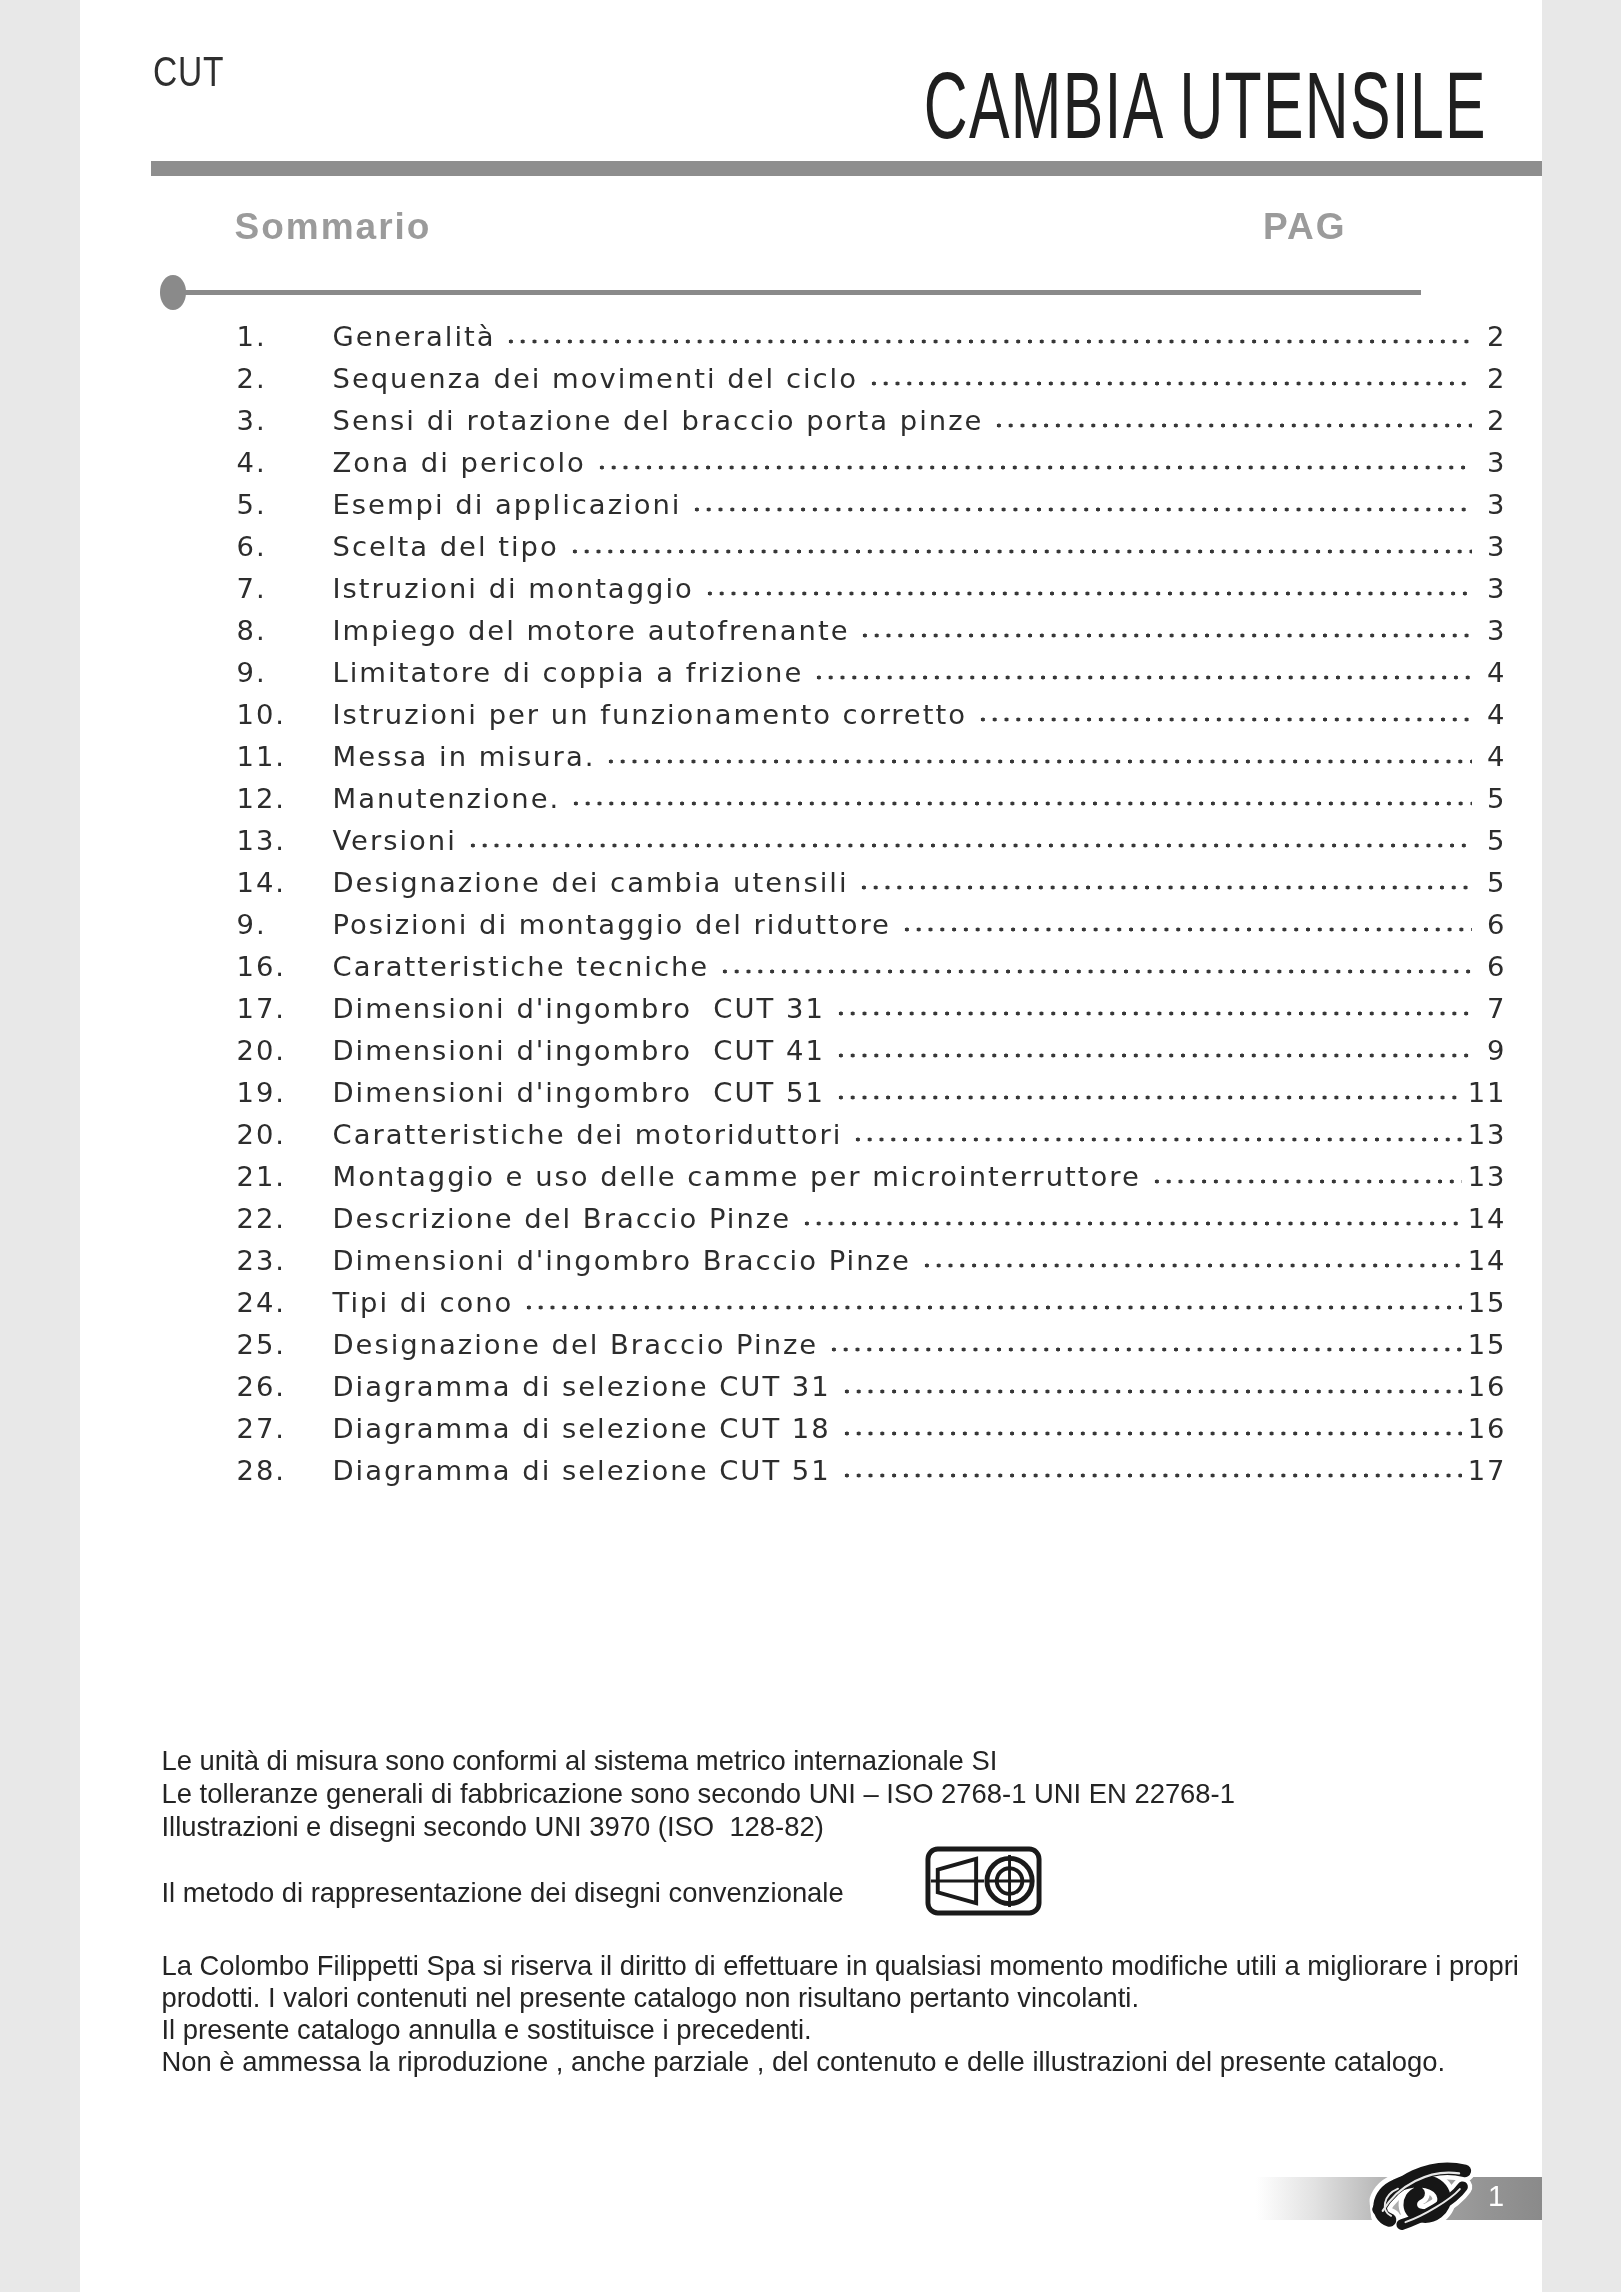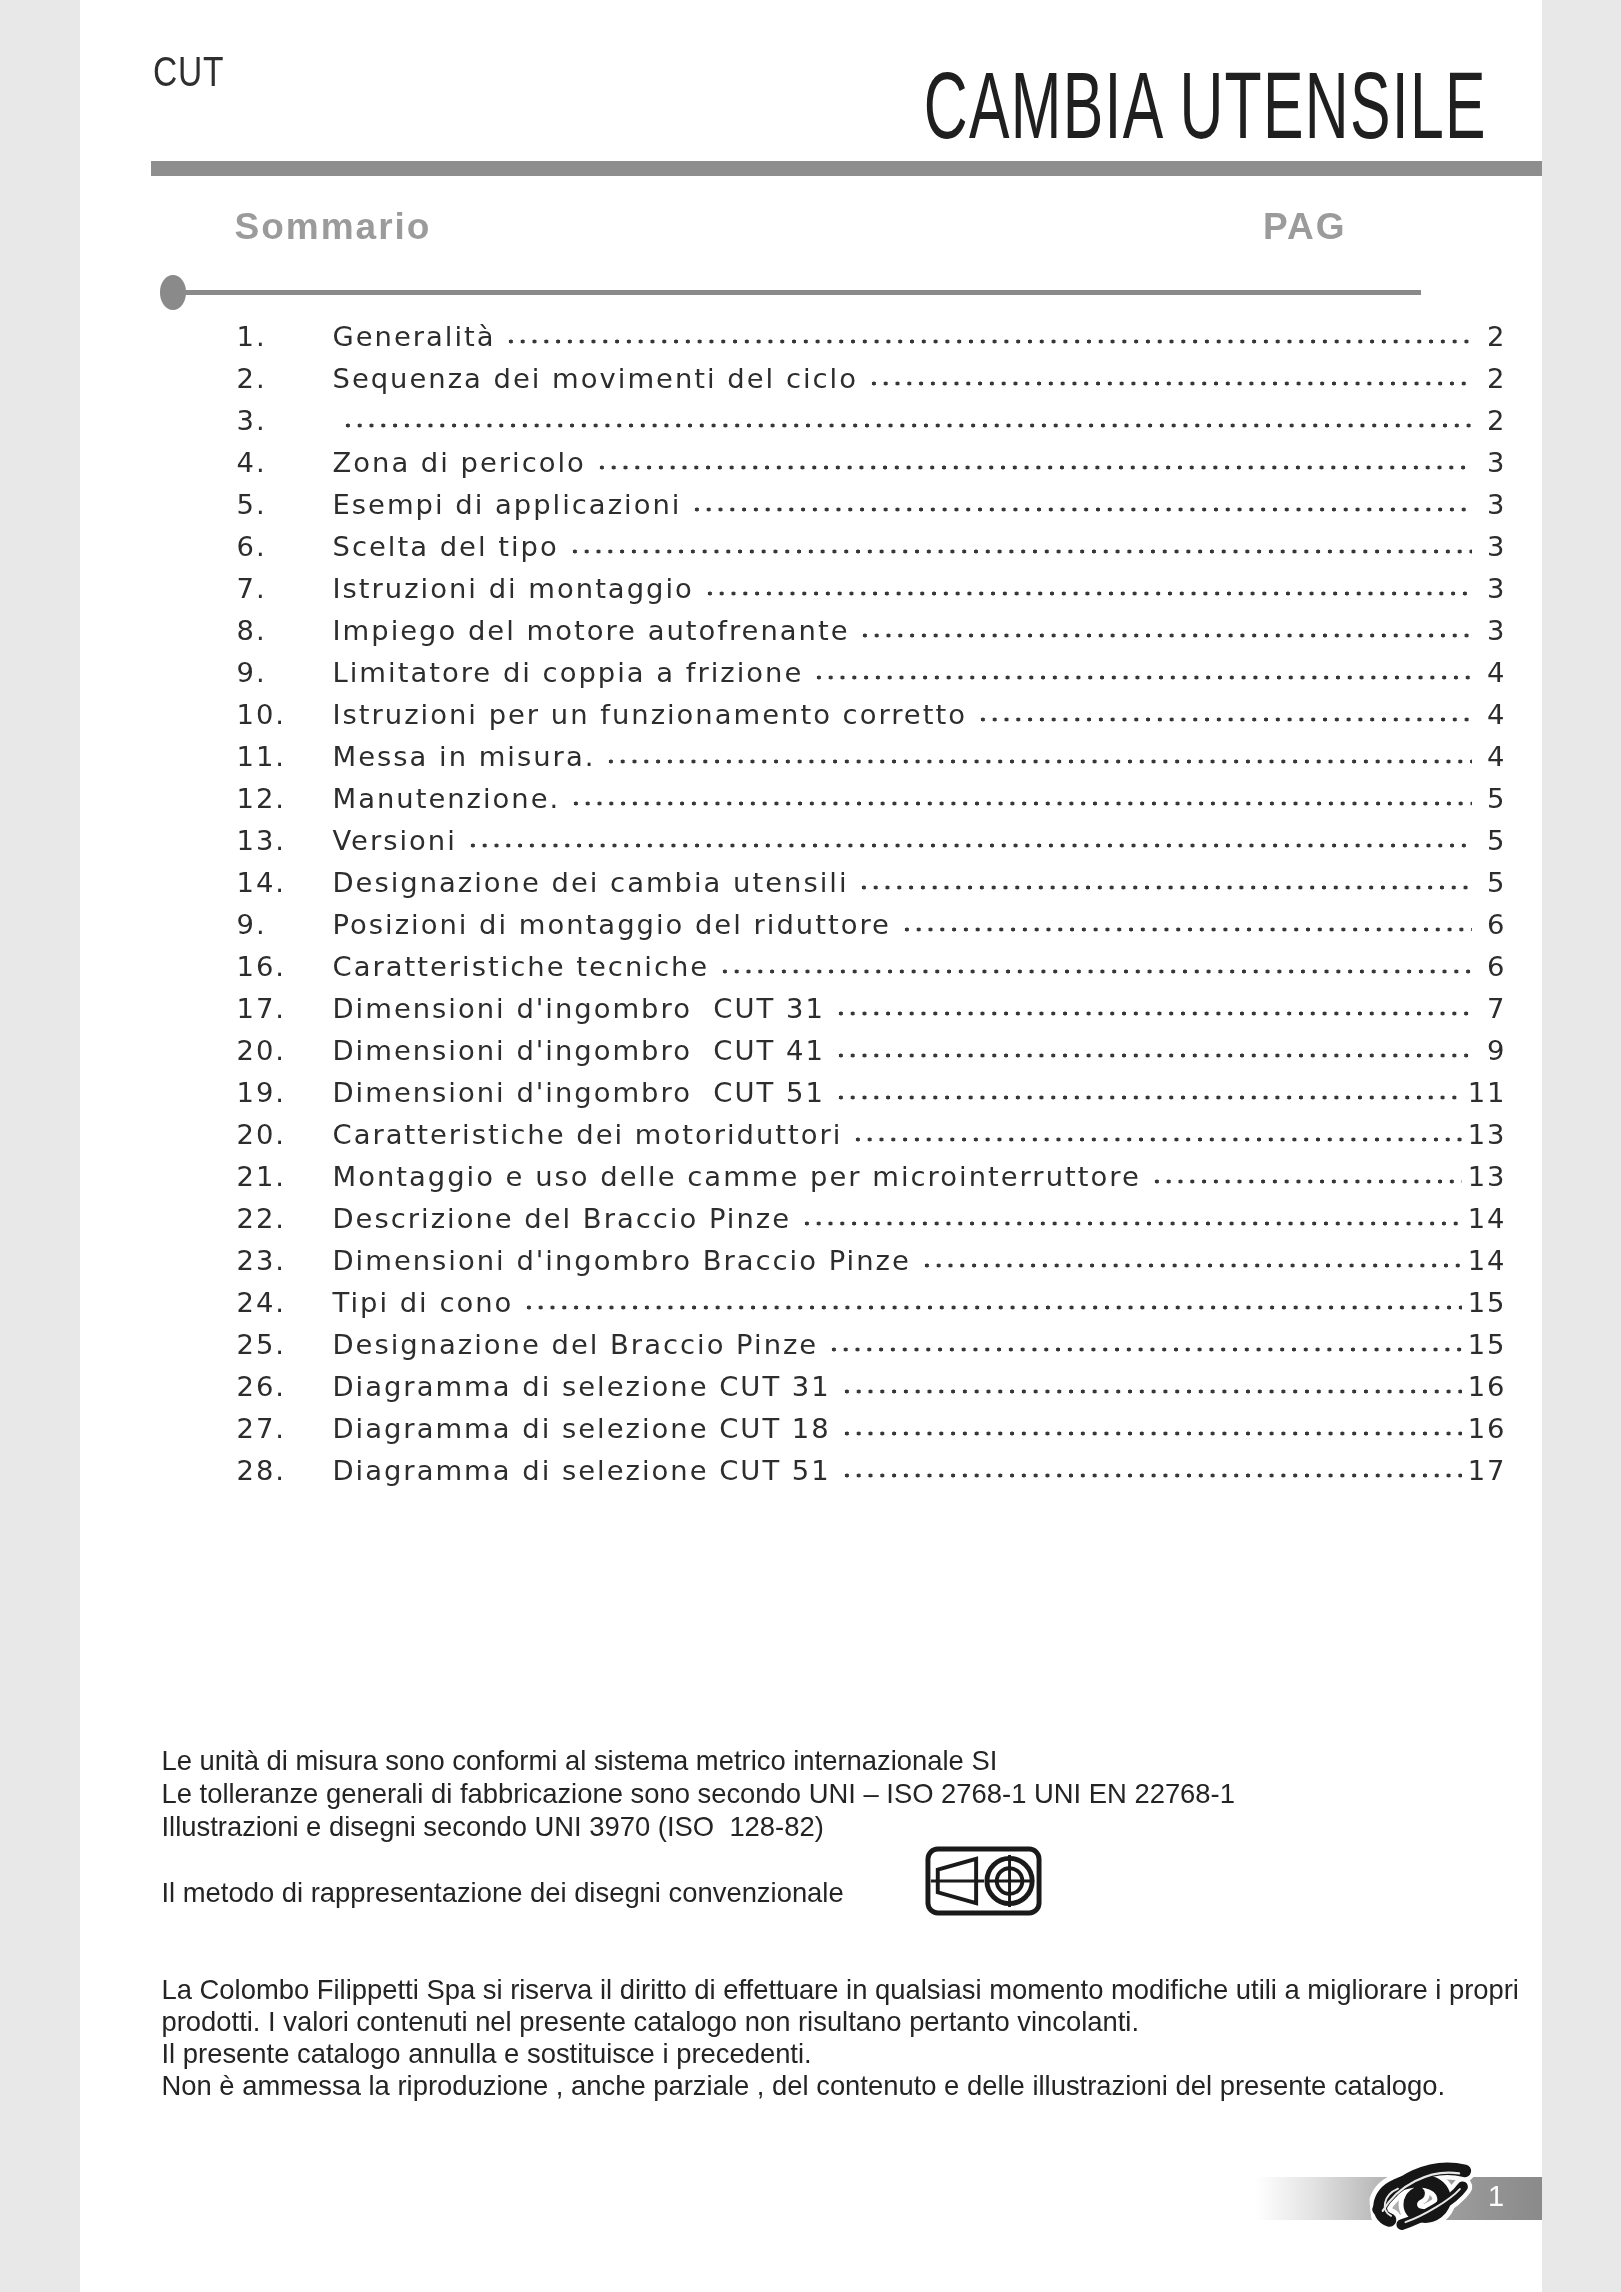--- a/index.html
+++ b/index.html
@@ -82,21 +82,20 @@
     font-size:27.4px;color:#242424;white-space:pre;
   }
   .projection-symbol{
     position:absolute;left:845px;top:1846px;
     width:117px;height:70px;
   }
   .disclaimer{
     position:absolute;left:82px;top:1950px;
     font-size:27.4px;line-height:32px;color:#242424;
     white-space:pre;
-    margin-top:24px;
   }
   
   .footer-bar{
     position:absolute;left:1176px;top:2177px;
     width:324px;height:43px;
     background:linear-gradient(to right,#ffffff 0%,#e2e2e2 18%,#a9a9a9 45%,#959595 70%,#838383 100%);
   }
   .footer-page-number{
     position:absolute;left:1397px;top:2180px;
     width:39px;text-align:center;
@@ -132,20 +131,21 @@
 
     <div class="toc-row">
       <span class="toc-num">2.</span>
       <span class="toc-title">Sequenza dei movimenti del ciclo</span>
       <span class="toc-leader"></span>
       <span class="toc-page">2</span>
     </div>
 
     <div class="toc-row">
       <span class="toc-num">3.</span>
+      <span class="toc-title">Sensi di rotazione del braccio porta pinze</span>
       <span class="toc-leader"></span>
       <span class="toc-page">2</span>
     </div>
 
     <div class="toc-row">
       <span class="toc-num">4.</span>
       <span class="toc-title">Zona di pericolo</span>
       <span class="toc-leader"></span>
       <span class="toc-page">3</span>
     </div>

